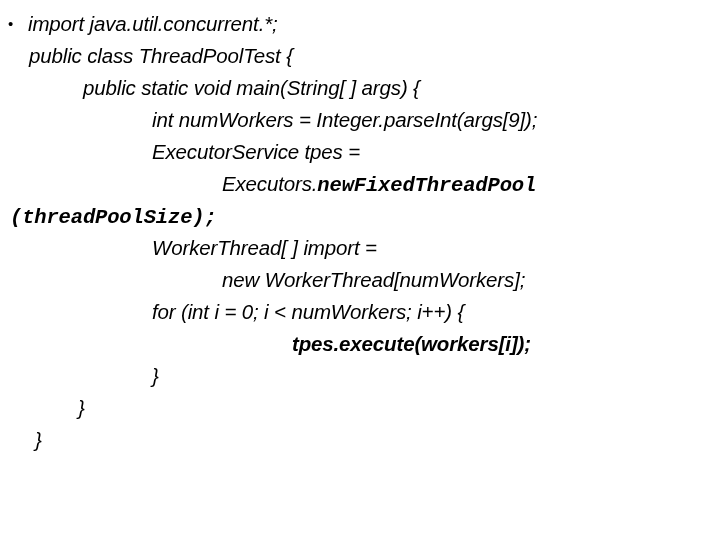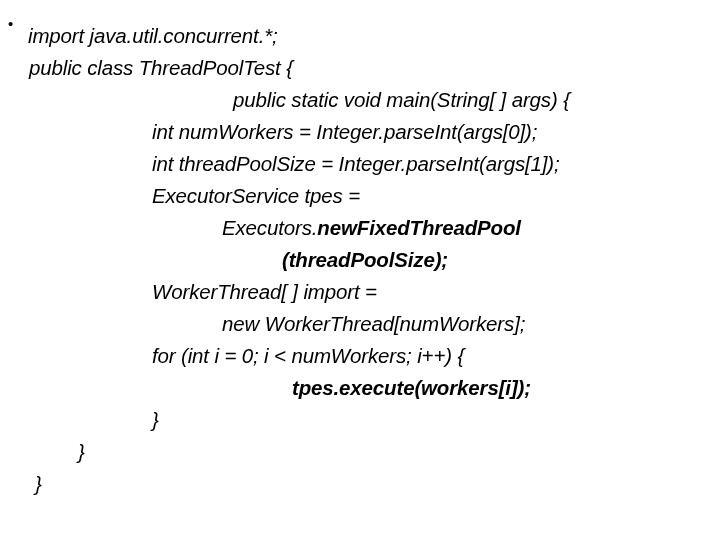--- a/index.html
+++ b/index.html
@@ -33,58 +33,57 @@
     line-height: 32px;
     font-size: 20.5px;
     font-style: italic;
     white-space: pre;
     color: #000000;
     letter-spacing: -0.15px;
   }
   .code-line .line-text {
     display: inline-block;
     white-space: pre;
-    margin-top: 12px;
   }
   .bold-run {
     font-weight: bold;
     font-style: italic;
+    font-family: Liberation Mono, monospace;
   }
   .bullet-marker {
     position: absolute;
     left: 8px;
     top: 0;
     width: 14px;
     height: 32px;
     line-height: 32px;
     font-size: 15px;
     font-style: normal;
     color: #000000;
   }
   
   .ind-0  { padding-left: 28px; }
   .ind-1  { padding-left: 29px; }
-  .ind-2  { padding-left: 83px; text-align: center; }
+  .ind-2  { padding-left: 83px; }
   .ind-3  { padding-left: 152px; }
   .ind-4  { padding-left: 222px; }
   .ind-5  { padding-left: 292px; font-weight: bold; }
   .ind-br1 { padding-left: 35px; }
   .ind-br2 { padding-left: 78px; }
-  .ind-flush { padding-left: 10px; text-align: center; }
+  .ind-flush { padding-left: 10px; }
 </style>
 </head>
 <body>
 
 <div id="slide">
   <div id="code-block">
       <div class="code-line ind-0"><span class="bullet-marker">•</span><span class="line-text"><span class="normal-run">import java.util.concurrent.*;</span></span></div>
       <div class="code-line ind-1"><span class="line-text"><span class="normal-run">public class ThreadPoolTest {</span></span></div>
       <div class="code-line ind-2"><span class="line-text"><span class="normal-run">public static void main(String[ ] args) {</span></span></div>
-      <div class="code-line ind-3"><span class="line-text"><span class="normal-run">int numWorkers = Integer.parseInt(args[0]);</span></span></div>
-      <div class="code-line ind-3"><span class="line-text"><span class="normal-run">int threadPoolSize = Integer.parseInt(args[1]);</span></span></div>
+      <div class="code-line ind-3"><span class="line-text"><span class="normal-run">int numWorkers = Integer.parseInt(args[9]);</span></span></div>
       <div class="code-line ind-3"><span class="line-text"><span class="normal-run">ExecutorService tpes =</span></span></div>
       <div class="code-line ind-4"><span class="line-text"><span class="normal-run">Executors.</span><span class="bold-run">newFixedThreadPool</span></span></div>
       <div class="code-line ind-flush"><span class="line-text"><span class="bold-run">(threadPoolSize);</span></span></div>
       <div class="code-line ind-3"><span class="line-text"><span class="normal-run">WorkerThread[ ] import =</span></span></div>
       <div class="code-line ind-4"><span class="line-text"><span class="normal-run">new WorkerThread[numWorkers];</span></span></div>
       <div class="code-line ind-3"><span class="line-text"><span class="normal-run">for (int i = 0; i &lt; numWorkers; i++) {</span></span></div>
       <div class="code-line ind-5"><span class="line-text"><span class="normal-run">tpes.execute(workers[i]);</span></span></div>
       <div class="code-line ind-3"><span class="line-text"><span class="normal-run">}</span></span></div>
       <div class="code-line ind-br2"><span class="line-text"><span class="normal-run">}</span></span></div>
       <div class="code-line ind-br1"><span class="line-text"><span class="normal-run">}</span></span></div>

